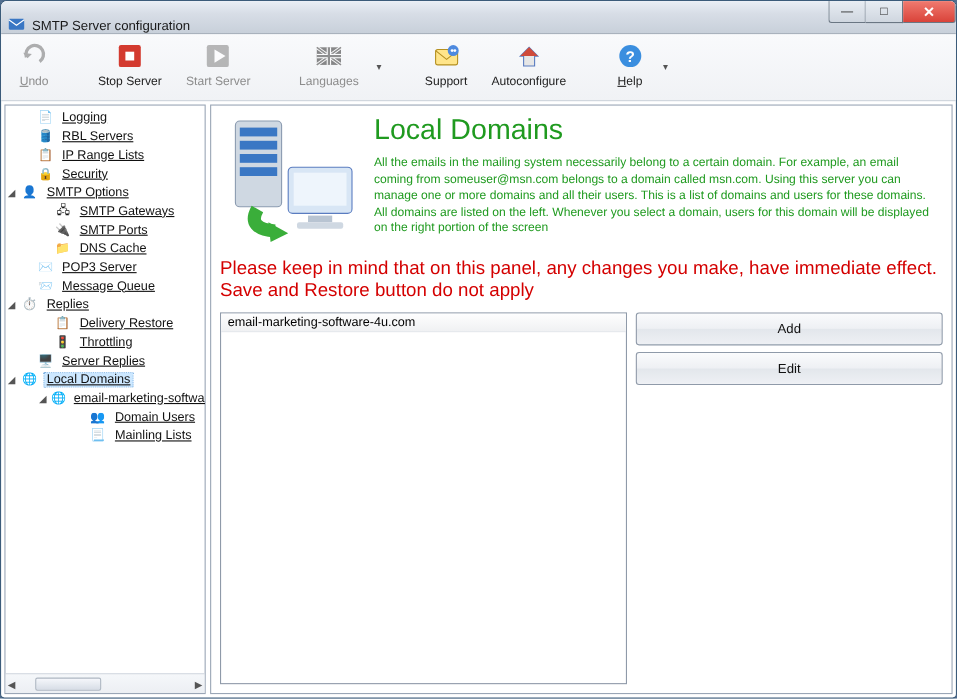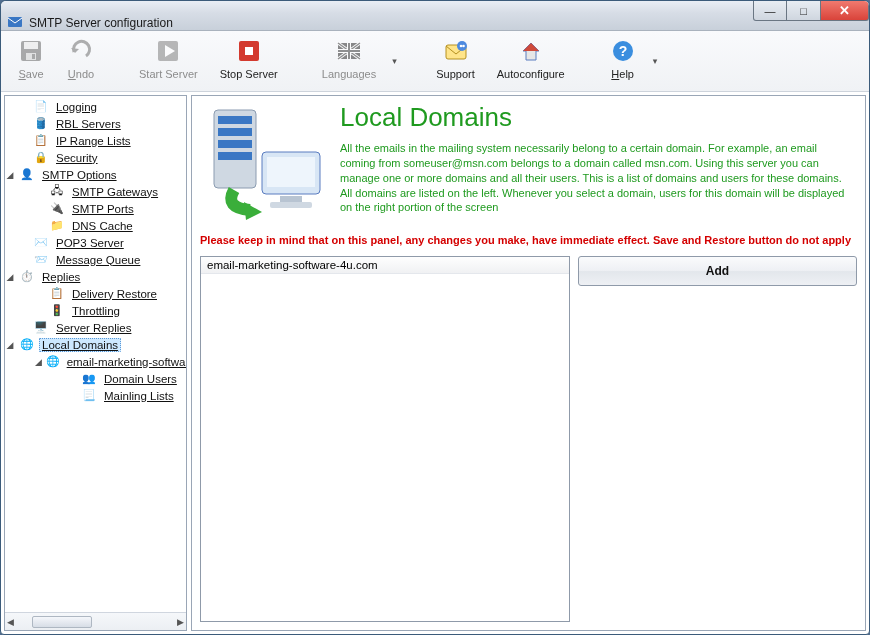--- a/index.html
+++ b/index.html
@@ -102,34 +102,34 @@
     background:#fff; display:flex; flex-direction:column;
     overflow:hidden;
   }
 
   .hero { display:flex; padding:6px 10px 8px 10px; gap:10px; }
   .hero-title { font-size:26px; color:#1f9a1f; font-family:Verdana, sans-serif; font-weight:400; margin:0 0 8px 0; }
   .hero-desc { font-size:11px; color:#1f9a1f; line-height:1.35; }
   .hero-ill { width:128px; height:120px; flex-shrink:0; }
 
   .warning {
-    color:#d40000; font-size:11px; padding:4px 8px 6px 8px;font-weight:bold;
+    color:#d40000; font-size:17px; padding:4px 8px 6px 8px;
   }
 
   .panel-row { display:flex; gap:8px; padding:4px 8px 8px 8px; flex:1; min-height:0;}
   .list-box {
     width:370px; border:1px solid #8f9aa9; background:#fff;
     overflow:auto;
   }
   .list-row {
     padding:2px 6px; font-size:11.5px;
     background:linear-gradient(#fefefe,#f0f1f3);
     border-bottom:1px solid #e4e7ec;
   }
-  .btn-col { flex:1; display:flex; flex-direction:column; gap:6px;font-weight:bold; }
+  .btn-col { flex:1; display:flex; flex-direction:column; gap:6px; }
   .big-btn {
     height:30px; border:1px solid #8f9aa9; border-radius:3px;
     background:linear-gradient(#fafbfc,#eef0f4 48%,#e3e7ec 52%,#eef0f4);
     display:flex; align-items:center; justify-content:center;
     font-size:12px; color:#111;
   }
 
   .u { text-decoration: underline; }
 </style>
 </head>
@@ -155,55 +155,44 @@
       <div class="win-btn close">
           <span>✕</span>
         </div>
     </div>
   </div>
 
   <div class="toolbar">
     <div class="tool-btn disabled">
       <span class="ico">
         <svg width="26" height="26" viewBox="0 0 26 26">
-            <rect x="3" y="3" width="20" height="20" rx="2" fill="#4a6aa8"></rect>
-            <rect x="6" y="4" width="14" height="7" fill="#e6e6e6"></rect>
-            <rect x="8" y="15" width="10" height="7" fill="#cfcfcf"></rect>
-            <rect x="14" y="16" width="3" height="5" fill="#4a6aa8"></rect>
-          </svg>
-      </span>
-      <span class="lbl"><span class="u">S</span>ave</span>
-    </div>
-    <div class="tool-btn disabled">
-      <span class="ico">
-        <svg width="26" height="26" viewBox="0 0 26 26">
             <path d="M18 18 A8 8 0 1 0 6 14" stroke="#707070" stroke-width="3" fill="none"></path>
             <path d="M3 10 L7 15 L11 11 Z" fill="#707070"></path>
           </svg>
       </span>
       <span class="lbl"><span class="u">U</span>ndo</span>
     </div>
     <div class="tool-sep"></div>
+    <div class="tool-btn">
+      <span class="ico">
+        <svg width="26" height="26" viewBox="0 0 26 26">
+            <rect x="3" y="3" width="20" height="20" rx="2" fill="#d33a2f"></rect>
+            <rect x="9" y="9" width="8" height="8" fill="#fff"></rect>
+          </svg>
+      </span>
+      <span class="lbl">Stop Server</span>
+    </div>
     <div class="tool-btn disabled">
       <span class="ico">
         <svg width="26" height="26" viewBox="0 0 26 26">
             <rect x="3" y="3" width="20" height="20" rx="2" fill="#808080"></rect>
             <path d="M10 7 L20 13 L10 19 Z" fill="#fff"></path>
           </svg>
       </span>
       <span class="lbl">Start Server</span>
-    </div>
-    <div class="tool-btn">
-      <span class="ico">
-        <svg width="26" height="26" viewBox="0 0 26 26">
-            <rect x="3" y="3" width="20" height="20" rx="2" fill="#d33a2f"></rect>
-            <rect x="9" y="9" width="8" height="8" fill="#fff"></rect>
-          </svg>
-      </span>
-      <span class="lbl">Stop Server</span>
     </div>
     <div class="tool-sep"></div>
     <div class="tool-btn disabled">
       <span class="ico">
         <svg width="26" height="22" viewBox="0 0 26 22">
             <rect x="2" y="3" width="22" height="16" fill="#0b2e6b"></rect>
             <path d="M2 3 L24 19 M24 3 L2 19" stroke="#fff" stroke-width="3"></path>
             <path d="M2 3 L24 19 M24 3 L2 19" stroke="#c8102e" stroke-width="1.5"></path>
             <rect x="2" y="9" width="22" height="4" fill="#fff"></rect>
             <rect x="11" y="3" width="4" height="16" fill="#fff"></rect>
@@ -375,18 +364,19 @@
       </div>
 
       <div class="warning">Please keep in mind that on this panel, any changes you make, have immediate effect. Save and Restore button do not apply</div>
 
       <div class="panel-row">
         <div class="list-box">
           <div class="list-row">email-marketing-software-4u.com</div>
         </div>
         <div class="btn-col">
           <div class="big-btn">Add</div>
+          <div class="big-btn">Edit</div>
         </div>
       </div>
 
     </div>
   </div>
 </div>
 
 </body></html>

